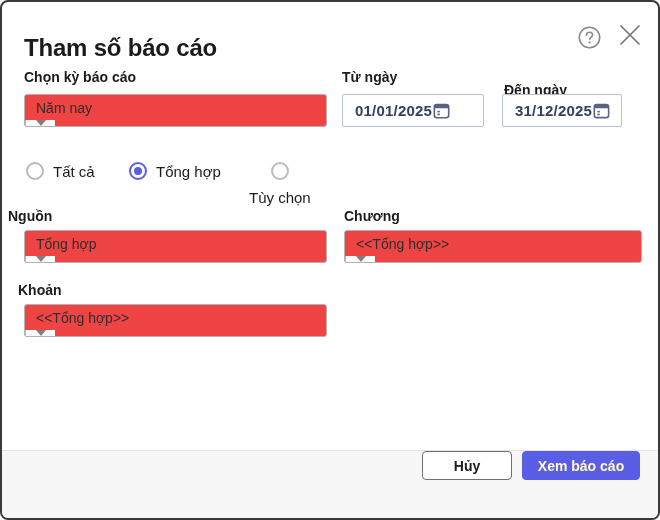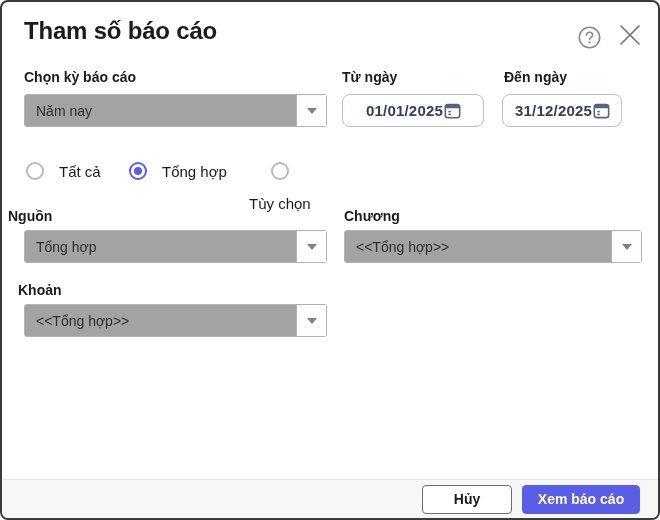--- a/index.html
+++ b/index.html
@@ -5,61 +5,61 @@
   html,body{margin:0;padding:0;background:#fff;}
   *{box-sizing:border-box;}
   body{font-family:"Liberation Sans","DejaVu Sans",sans-serif;}
 
   .dialog{
     position:relative;width:660px;height:520px;background:#fff;
     border:2px solid #3a3a3a;border-radius:8px;overflow:hidden;
   }
 
   .dialog-title{
-    position:absolute;left:22px;top:15px;margin:0;
+    position:absolute;left:22px;top:32px;margin:0;
     font-size:24px;font-weight:bold;color:#1b1b1b;letter-spacing:-0.2px;
   }
 
   .icon-btn{position:absolute;width:24px;height:24px;display:flex;align-items:center;justify-content:center;cursor:pointer;background:none;border:none;padding:0;}
   .help-btn{left:575px;top:23px;}
   .close-btn{left:616px;top:21px;}
 
   .field-label{position:absolute;font-size:14px;font-weight:bold;color:#1b1b1b;}
 
   
   .select{
-    position:absolute;height:33px;background:#a3a3a3;border:1px solid #b2b2b2;
-    border-radius:3px;display:flex;align-items:stretch;cursor:pointer;
+    position:absolute;height:33px;background:#ef4444;border:1px solid #b2b2b2;
+    border-radius:3px;display:flex;align-items:stretch;cursor:pointer;flex-direction:column;
   }
   .select-value{flex:1;display:flex;align-items:center;padding:0 11px;font-size:14px;color:#2e2e2e;white-space:nowrap;overflow:hidden;}
   .select-arrow{width:30px;border-left:1px solid #b2b2b2;display:flex;align-items:center;justify-content:center;background:#fdfdfd;}
   .tri{width:0;height:0;border-left:5px solid transparent;border-right:5px solid transparent;border-top:6px solid #7f7f7f;}
 
   
   .datebox{
     position:absolute;height:33px;background:#fff;border:1px solid #b7bfd6;
-    border-radius:8px;display:flex;align-items:center;justify-content:center;
+    border-radius:2px;display:flex;align-items:center;justify-content:flex-start;
     padding:0 10px 0 12px;cursor:text;
   }
   .date-value{font-size:15px;font-weight:600;color:#34405f;letter-spacing:0.2px;}
 
   
-  .radio-item{position:absolute;top:160px;height:18px;display:flex;align-items:center;gap:15px;cursor:pointer;}
+  .radio-item{position:absolute;top:160px;height:18px;display:flex;align-items:center;gap:9px;cursor:pointer;}
   .radio-circle{width:18px;height:18px;border-radius:50%;border:2px solid #b9b9b9;background:#fff;position:relative;flex:0 0 auto;}
   .radio-item.selected .radio-circle{border-color:var(--primary,#5a5ee4);}
   .radio-item.selected .radio-circle::after{
     content:"";position:absolute;left:50%;top:50%;width:8px;height:8px;margin:-4px 0 0 -4px;
     border-radius:50%;background:var(--primary,#5a5ee4);
   }
   .radio-label{font-size:15px;color:#1b1b1b;}
 
   
   .footer{
-    position:absolute;left:0;right:0;bottom:0;height:39px;background:#f7f7f7;
-    border-top:1px solid #e3e3e3;display:flex;align-items:center;justify-content:flex-end;
+    position:absolute;left:0;right:0;bottom:0;height:68px;background:#f7f7f7;
+    border-top:1px solid #e3e3e3;display:flex;justify-content:flex-end;
     gap:10px;padding-right:18px;
   }
   .btn{height:29px;border-radius:4px;font-size:14px;font-weight:bold;cursor:pointer;
     font-family:"Liberation Sans","DejaVu Sans",sans-serif;}
   .btn-cancel{width:90px;background:#fff;border:1px solid #6f6f6f;color:#1b1b1b;}
   .btn-primary{width:118px;background:var(--primary,#5a5ee4);border:1px solid var(--primary,#5a5ee4);color:#fef9c3;}
 </style>
 </head>
 <body>
 
@@ -76,21 +76,21 @@
   </button>
 
   <button class="icon-btn close-btn">
     <svg width="24" height="24" viewBox="0 0 24 24">
       <path d="M3 3 L21 21 M21 3 L3 21" stroke="#757575" stroke-width="1.7" stroke-linecap="round"></path>
     </svg>
   </button>
 
   <span class="field-label" style="left:22px;top:67px;text-align:right;">Chọn kỳ báo cáo</span>
   <span class="field-label" style="left:340px;top:67px;">Từ ngày</span>
-  <span class="field-label" style="left:502px;top:67px;">Đến ngày</span>
+  <span class="field-label" style="left:502px;top:80px;">Đến ngày</span>
 
   <div class="select" style="left:22px;top:92px;width:303px;">
     <span class="select-value">Năm nay</span>
     <span class="select-arrow">
         <i class="tri"></i>
       </span>
   </div>
 
   <div class="datebox" style="left:340px;top:92px;width:142px;">
     <span class="date-value">01/01/2025</span>

